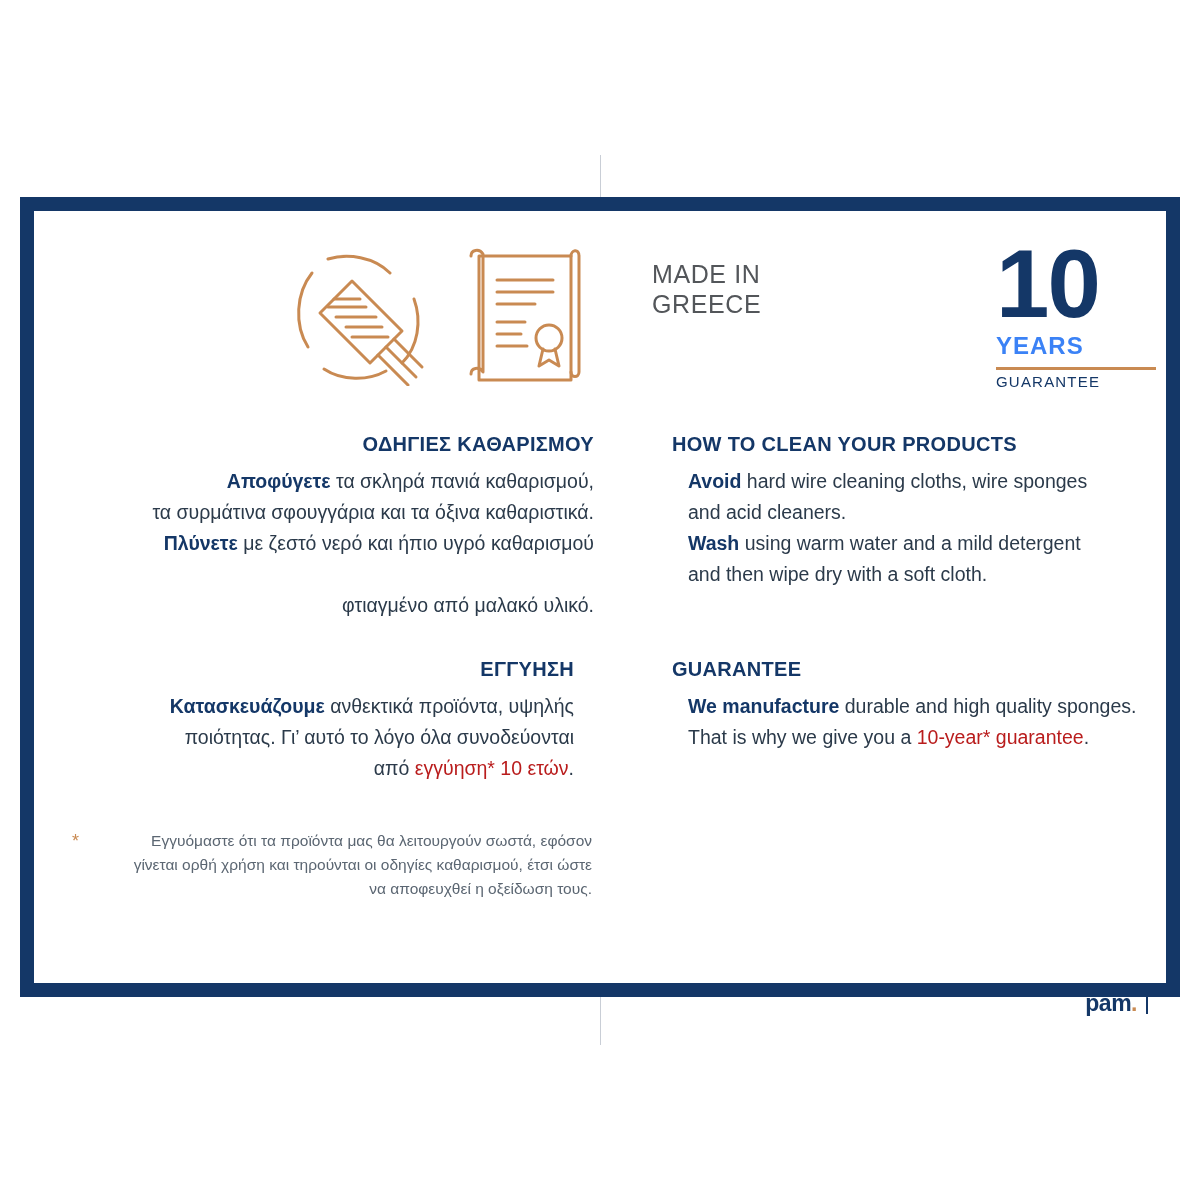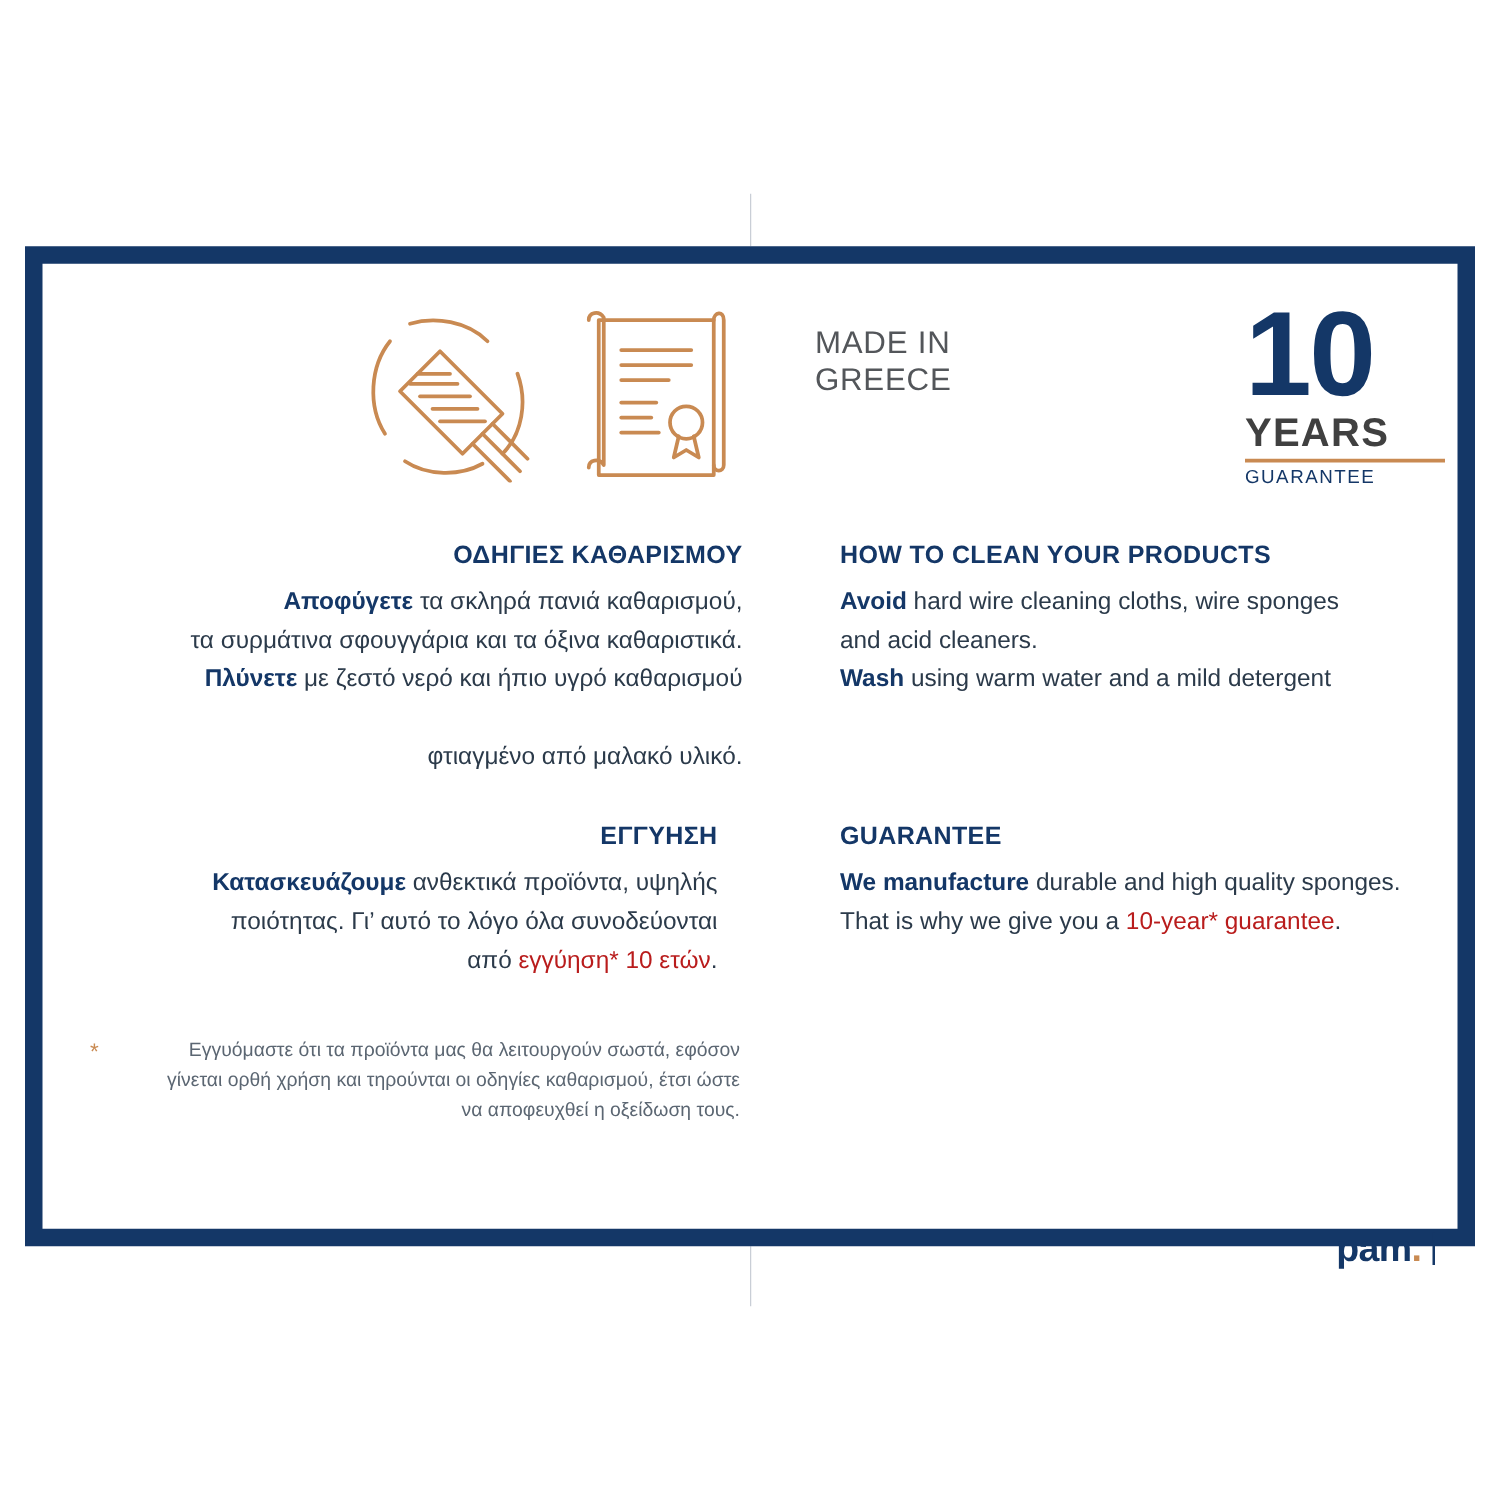--- a/index.html
+++ b/index.html
@@ -93,24 +93,24 @@
   }
   .badge-num {
     font-size: 96px;
     line-height: 86px;
     font-weight: bold;
     color: #143767;
     letter-spacing: -2px;
     font-family: "Liberation Sans", sans-serif;
   }
   .badge-years {
-    font-size: 32px;
+    font-size: 24px;
     line-height: 38px;
     font-weight: bold;
-    color: #404040;
+    color: #3b82f6;
     letter-spacing: 1px;
     border-bottom: 3px solid #c98a52;
     padding-bottom: 2px;
     font-family: "Liberation Sans", sans-serif;
   }
   .badge-guar {
     font-size: 15px;
     line-height: 20px;
     color: #143767;
     letter-spacing: 1.2px;
@@ -126,20 +126,21 @@
     font-weight: bold;
     letter-spacing: 0.3px;
     color: #143767;
     margin: 0 0 10px 0;
   }
   .block-body {
     font-size: 19.5px;
     line-height: 31px;
     color: #2b3a4a;
     font-weight: normal;
+    margin-left: 16px;
   }
   .block-body b { font-weight: bold; color: #143767; }
   .accent { color: #b91c1c; font-weight: normal; }
 
   .left-clean   { left: 40px; top: 222px; width: 520px; }
   .left-guar    { left: 40px; top: 447px; width: 500px; }
   .right-clean  { left: 72px; top: 222px; width: 520px; }
   .right-guar   { left: 72px; top: 447px; width: 540px; }
 
   
@@ -160,21 +161,21 @@
     display: block;
     margin-left: 44px;
   }
   .fn-left  { left: 38px;  top: 618px; width: 520px; }
 
   
   .brand {
     position: absolute;
     right: 18px;
     bottom: 24px;
-    font-size: 30px;
+    font-size: 23px;
     font-weight: bold;
     color: #143767;
     letter-spacing: -0.5px;
   }
   .brand .dot { color: #c98a52; }
   .brand .bar {
     display: inline-block;
     width: 2px;
     height: 26px;
     background: #143767;
@@ -269,20 +270,21 @@
         <div class="badge-years">YEARS</div>
         <div class="badge-guar">GUARANTEE</div>
       </div>
 
       <div class="block right-clean">
         <div class="block-heading">HOW TO CLEAN YOUR PRODUCTS</div>
         <div class="block-body">
           <b>Avoid</b><span> hard wire cleaning cloths, wire sponges</span><br>
           <span>and acid cleaners.</span><br>
           <b>Wash</b><span> using warm water and a mild detergent</span><br>
+          <span>and then wipe dry with a soft cloth.</span>
         </div>
       </div>
 
       <div class="block right-guar">
         <div class="block-heading">GUARANTEE</div>
         <div class="block-body">
           <b>We manufacture</b><span> durable and high quality sponges.</span><br>
           <span>That is why we give you a </span><span class="accent">10-year* guarantee</span><span>.</span>
         </div>
       </div>

